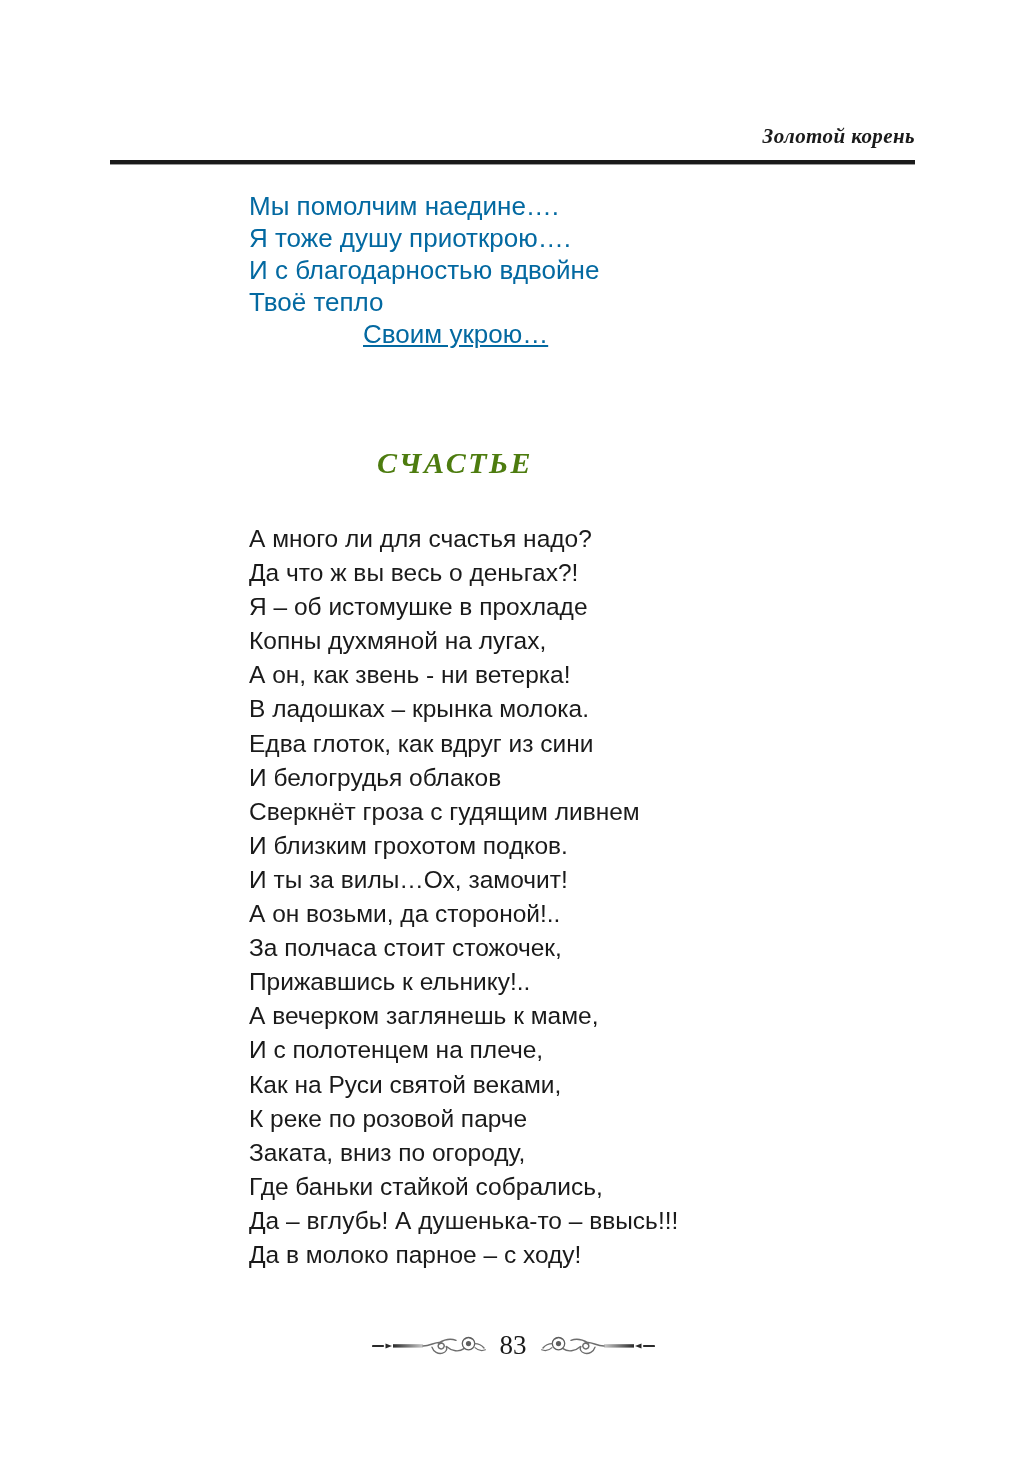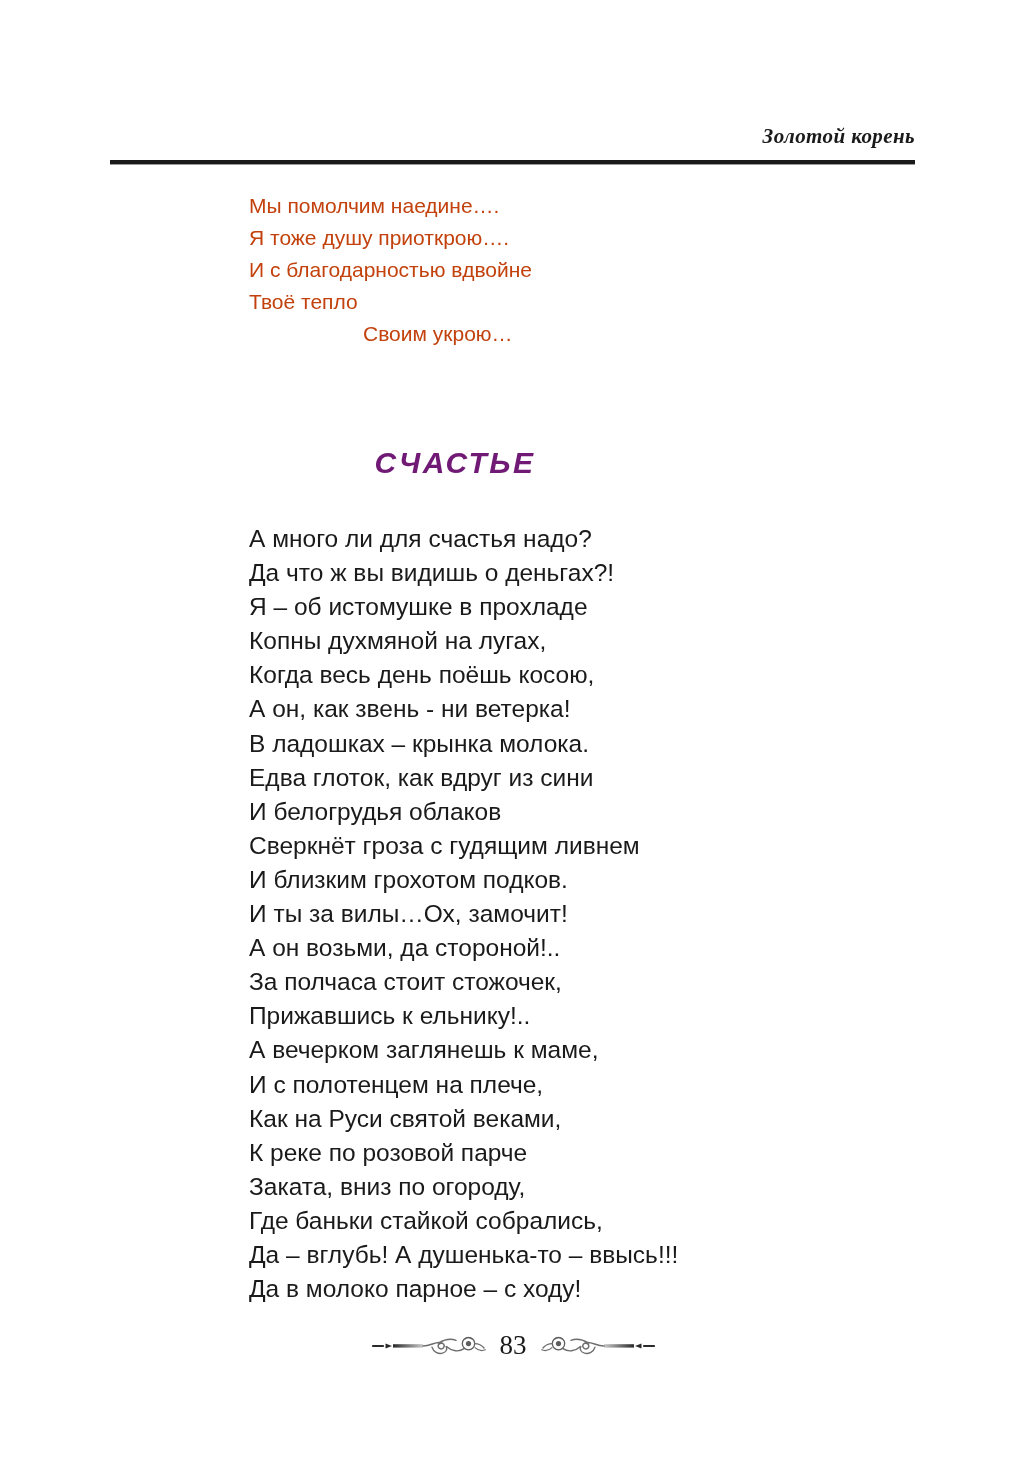--- a/index.html
+++ b/index.html
@@ -51,42 +51,43 @@
   }
 
   
   .stanza-top {
     position: absolute;
     left: 249px;
     top: 190px;
     width: 700px;
   }
   .stanza-top .vline {
-    font-size: 21px;
+    font-size: 26px;
     line-height: 32px;
     white-space: pre;
-    color: #c2410c;
+    color: #0369a1;
   }
   .vline.indent-1 {
     padding-left: 114px;
+    text-decoration: underline;
   }
 
   
   .poem-title {
     position: absolute;
     left: 110px;
     top: 446px;
     width: 690px;
     text-align: center;
-    font-family: Liberation Sans, sans-serif;
+    font-family: Liberation Serif, serif;
     font-style: italic;
     font-weight: 700;
     font-size: 30px;
     letter-spacing: 2.5px;
-    color: #701a75;
+    color: #4d7c0f;
   }
 
   
   .poem-body {
     position: absolute;
     left: 249px;
     top: 522px;
     width: 720px;
   }
   .poem-body .vline {
@@ -137,24 +138,23 @@
       <div class="vline">Я тоже душу приоткрою….</div>
       <div class="vline">И с благодарностью вдвойне</div>
       <div class="vline">Твоё тепло</div>
       <div class="vline indent-1">Своим укрою…</div>
     </div>
 
   <div class="poem-title">СЧАСТЬЕ</div>
 
   <div class="poem-body">
       <div class="vline">А много ли для счастья надо?</div>
-      <div class="vline">Да что ж вы видишь о деньгах?!</div>
+      <div class="vline">Да что ж вы весь о деньгах?!</div>
       <div class="vline">Я – об истомушке в прохладе</div>
       <div class="vline">Копны духмяной на лугах,</div>
-      <div class="vline">Когда весь день поёшь косою,</div>
       <div class="vline">А он, как звень - ни ветерка!</div>
       <div class="vline">В ладошках – крынка молока.</div>
       <div class="vline">Едва глоток, как вдруг из сини</div>
       <div class="vline">И белогрудья облаков</div>
       <div class="vline">Сверкнёт гроза с гудящим ливнем</div>
       <div class="vline">И близким грохотом подков.</div>
       <div class="vline">И ты за вилы…Ох, замочит!</div>
       <div class="vline">А он возьми, да стороной!..</div>
       <div class="vline">За полчаса стоит стожочек,</div>
       <div class="vline">Прижавшись к ельнику!..</div>

